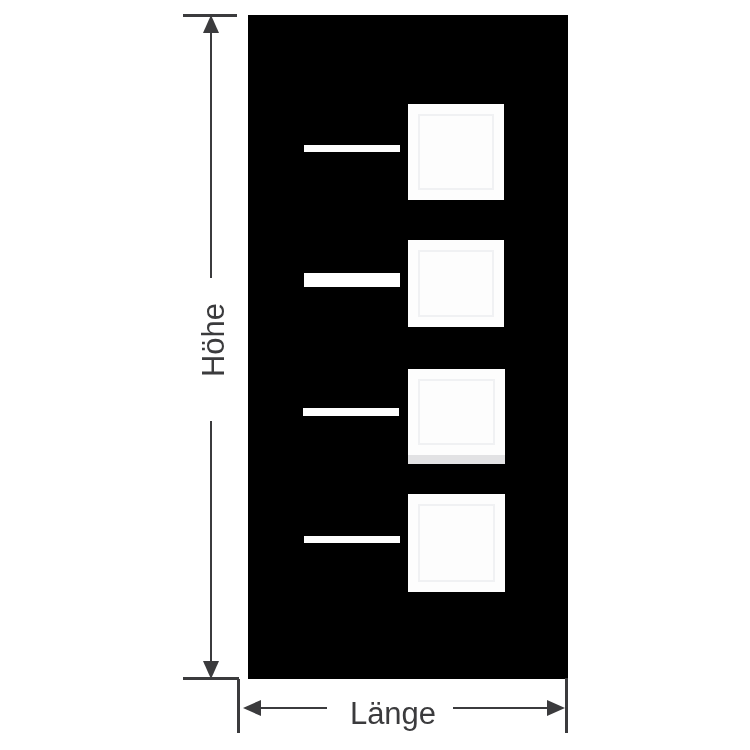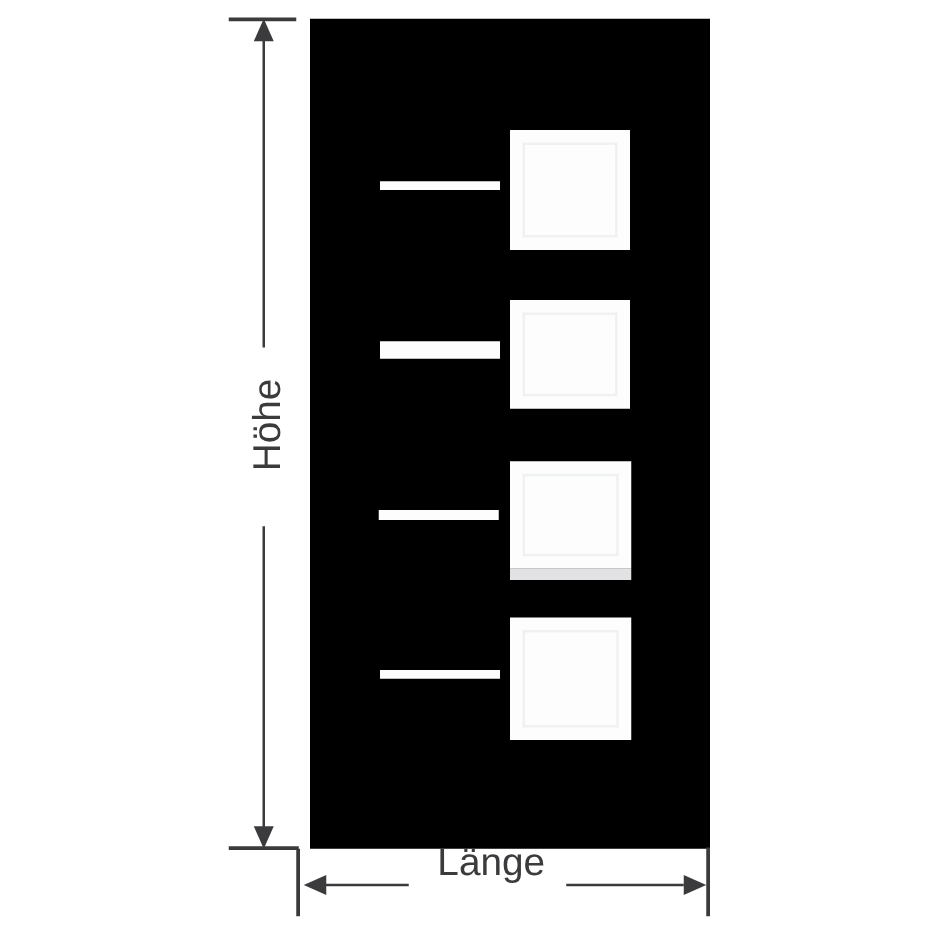--- a/index.html
+++ b/index.html
@@ -60,21 +60,21 @@
   #h-arrow-up    { left: 203px; top: 15px; }
   #h-line-upper  { left: 210px; top: 31px;  width: 2px;  height: 247px; }
   #h-label       { left: 160px; top: 322px; width: 108px; height: 36px; transform: rotate(-90deg); transform-origin: center; }
   #h-line-lower  { left: 210px; top: 421px; width: 2px;  height: 241px; }
   #h-arrow-down  { left: 203px; top: 661px; }
   #h-tick-bottom { left: 183px; top: 677px; width: 56px; height: 3px; }
   
   #l-tick-left   { left: 237px; top: 679px; width: 3px;  height: 54px; }
   #l-arrow-left  { left: 243px; top: 700px; }
   #l-line-left   { left: 260px; top: 707px; width: 67px; height: 2px; }
-  #l-label       { left: 333px; top: 672px; width: 120px; height: 36px; }
+  #l-label       { left: 333px; top: 696px; width: 120px; height: 36px; }
   #l-line-right  { left: 453px; top: 707px; width: 94px; height: 2px; }
   #l-arrow-right { left: 547px; top: 700px; }
   #l-tick-right  { left: 565px; top: 678px; width: 3px;  height: 55px; }
 </style>
 </head>
 <body>
 
 <div id="stage" style="--bg: #ffffff; --panel: #000000; --cutout: #fdfdfd; --win-border: #f0f1f3; --band: #e2e2e4; --dim: #3b3b3d; --label: #3b3b3d;">
 
   <div id="panel" style="left: 248px; top: 15px; width: 320px; height: 664px;"></div>

